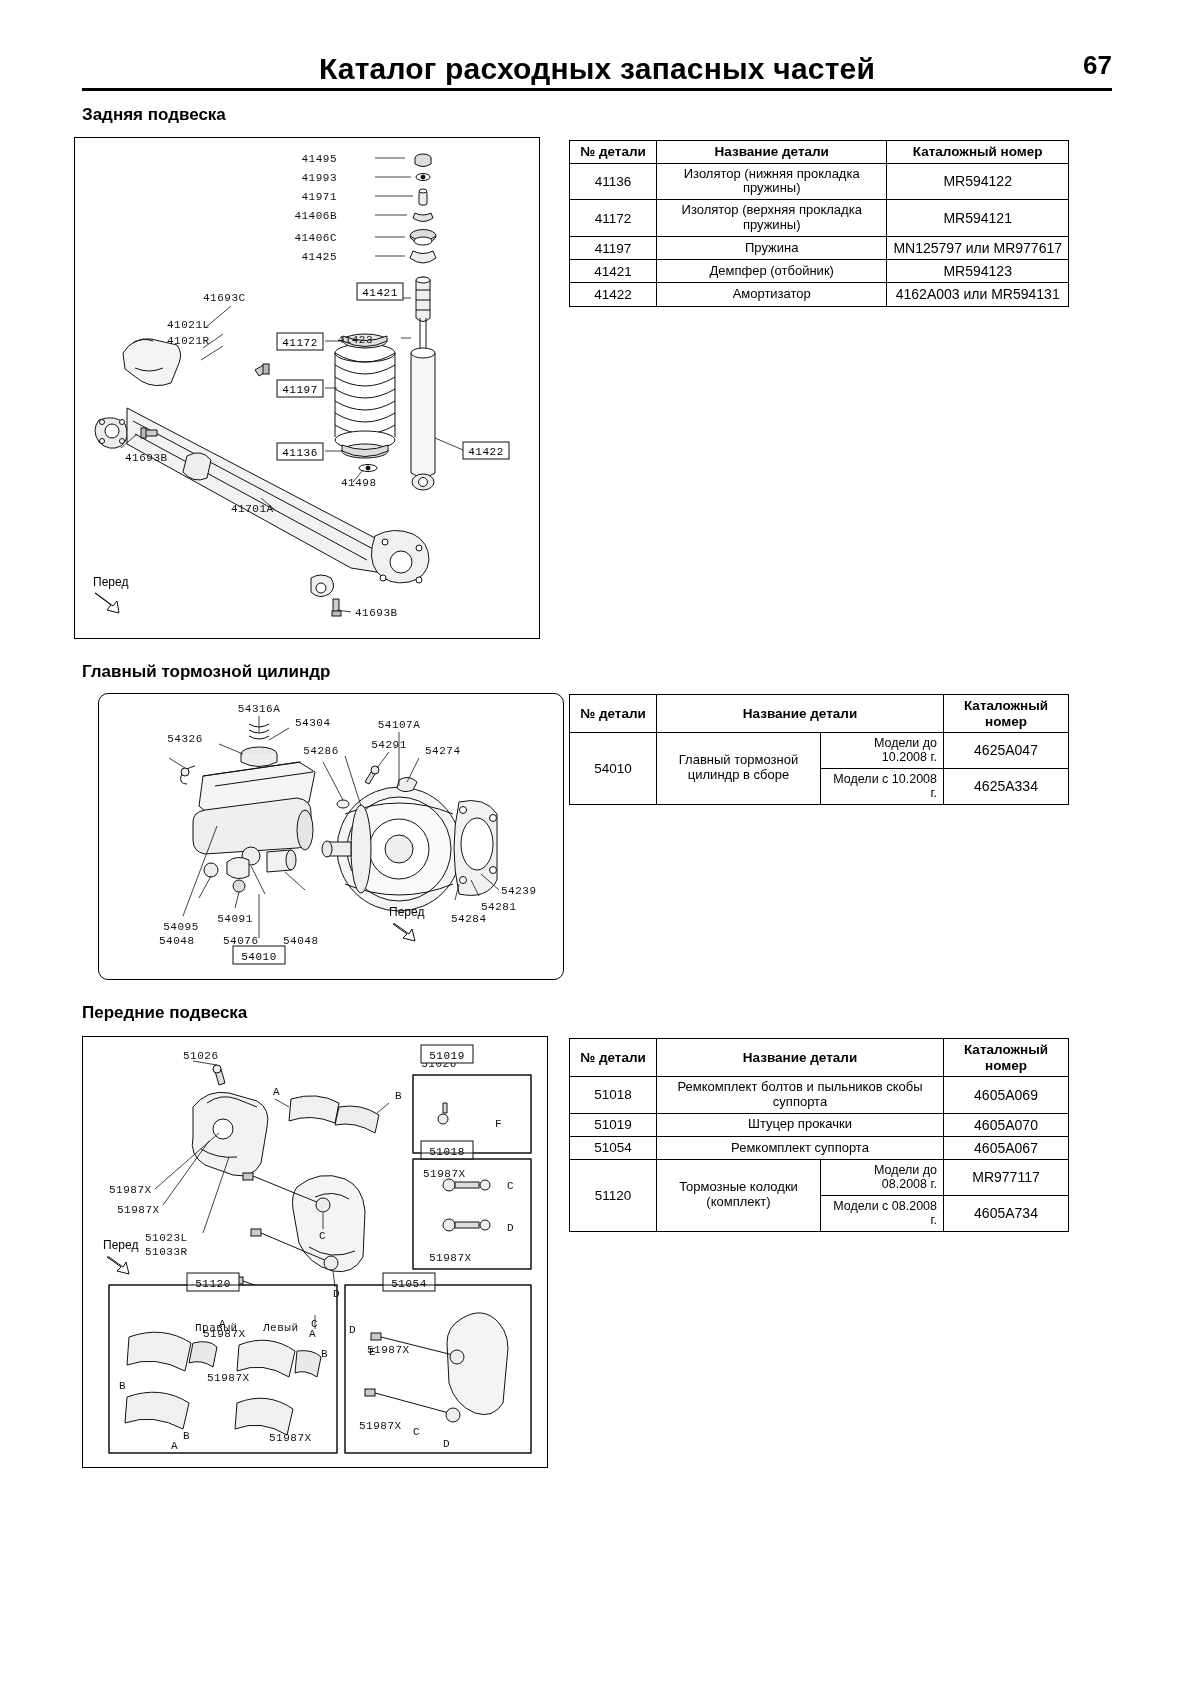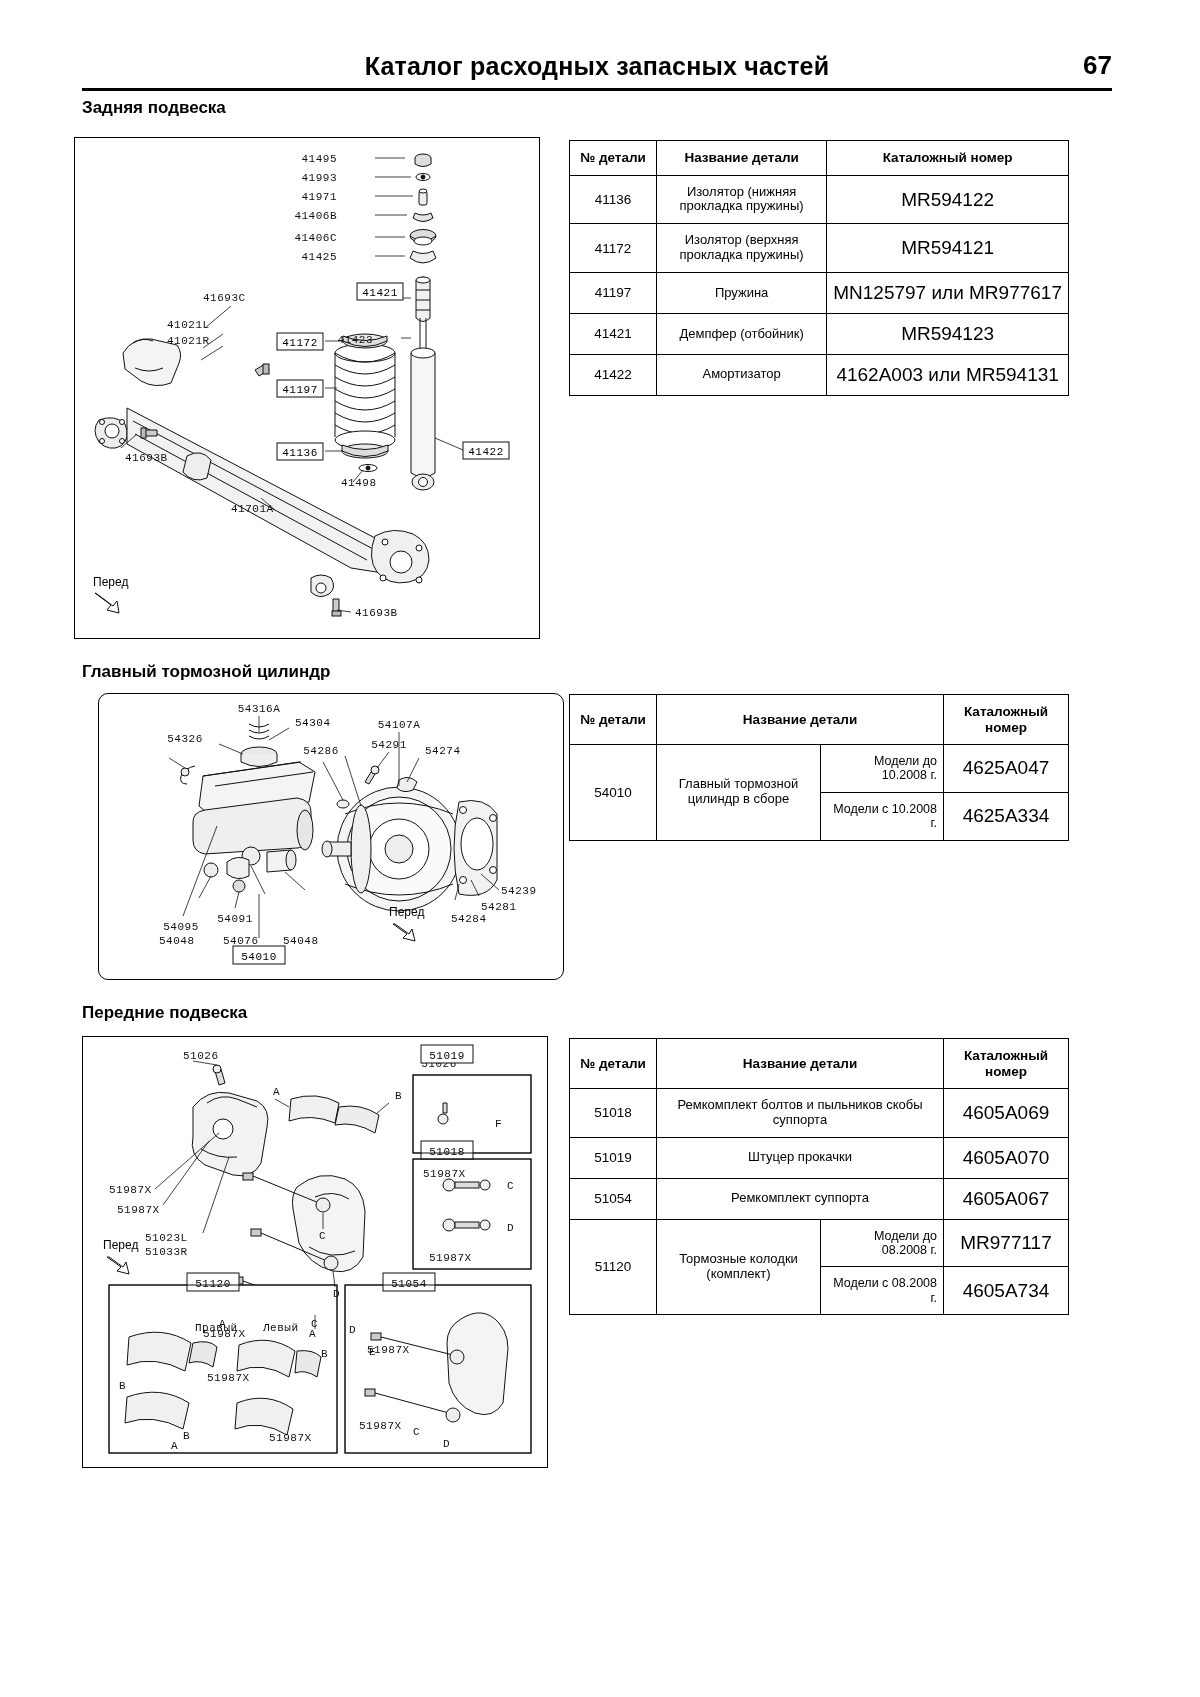--- a/index.html
+++ b/index.html
@@ -25,21 +25,21 @@
   .header {
     position: absolute;
     left: 82px;
     top: 52px;
     width: 1030px;
     display: flex;
     align-items: baseline;
     justify-content: center;
   }
   .header-title {
-    font-size: 25px;
+    font-size: 30px;
     font-weight: bold;
     letter-spacing: 0.2px;
     text-align: center;
     flex: 1;
   }
   .page-number {
     position: absolute;
     right: 0;
     top: -2px;
     font-size: 26px;
@@ -70,40 +70,40 @@
   .figure svg { display: block; }
   
   table.parts {
     position: absolute;
     border-collapse: collapse;
     font-size: 13px;
     background: #fff;
   }
   table.parts th, table.parts td {
     border: 1px solid #000;
-    padding: 9px 6px;
+    padding: 3px 6px;
     vertical-align: middle;
     line-height: 1.15;
   }
   table.parts th {
     font-weight: bold;
     text-align: center;
     font-size: 13.5px;
   }
   td.num {
     text-align: center;
     width: 74px;
     font-size: 13.5px;
   }
   td.name {
     text-align: center;
   }
   td.cat {
     text-align: center;
-    font-size: 19px;
+    font-size: 14px;
     white-space: nowrap;
   }
   td.sub {
     text-align: right;
     font-size: 12.5px;
     width: 110px;
   }
   
   .dtxt {
     font-family: "Liberation Mono", monospace;
@@ -119,21 +119,21 @@
 <body>
 
 <div class="page">
 
   <div class="header">
     <div class="header-title">Каталог расходных запасных частей</div>
     <div class="page-number">67</div>
   </div>
   <div class="header-rule"></div>
 
-  <div class="section-title" style="left:82px; top:98px;">Задняя подвеска</div>
+  <div class="section-title" style="left:82px; top:105px;">Задняя подвеска</div>
 
   <div class="figure" style="left:74px; top:137px; width:464px; height:500px;">
     <svg width="464" height="500" viewBox="0 0 464 500">
       <g stroke="#111" fill="none" stroke-width="1">
 
         <g>
 
           <ellipse cx="348" cy="20" rx="8" ry="4" fill="#ddd" stroke="#111"></ellipse>
           <path d="M340,20 L340,26 Q348,31 356,26 L356,20" fill="#ddd"></path>
 

